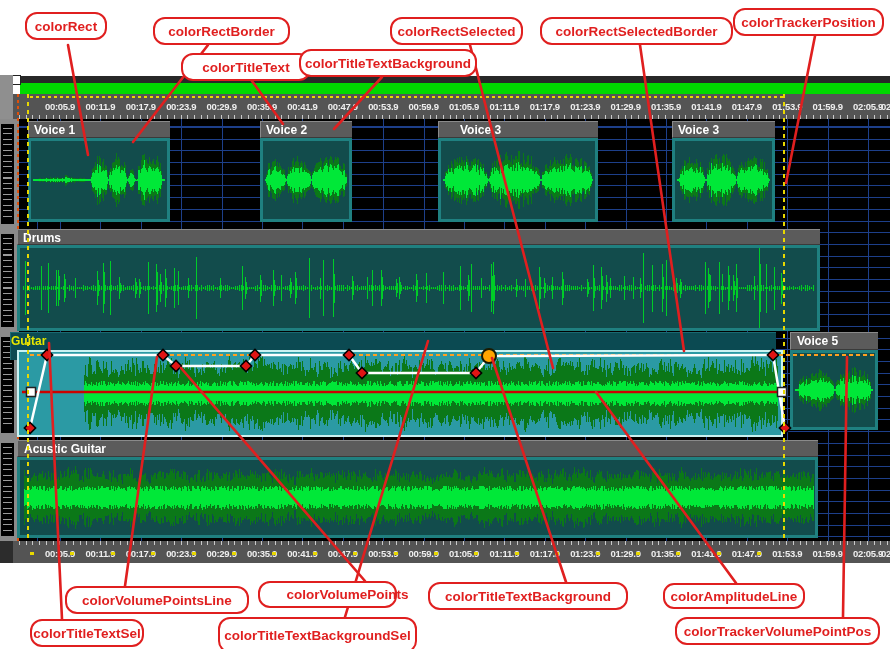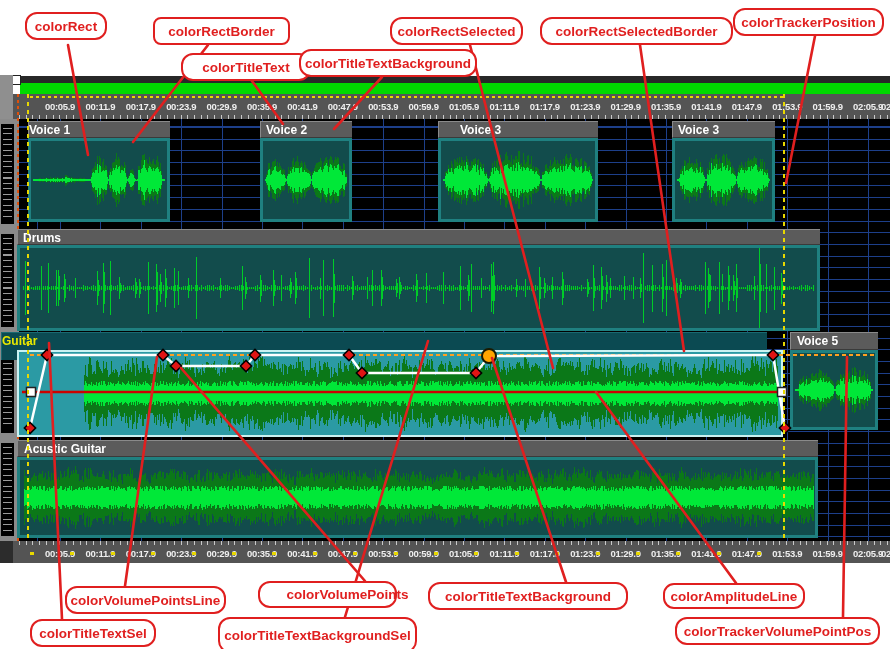--- a/index.html
+++ b/index.html
@@ -101,21 +101,21 @@
   <div class="abs grid" id="gridArea"></div>
   <div class="abs lh-gray" id="leftHeader">
       <div class="lh-ticks" style="top: 5px; height: 100px;"></div>
       <div class="lh-ticks" style="top: 115px; height: 93px;"></div>
       <div class="lh-ticks" style="top: 218px; height: 96px;"></div>
       <div class="lh-ticks" style="top: 324px; height: 93px;"></div>
     </div>
   <div class="abs orange-dotted"></div>
 
   <div id="clipLayer">
-      <div class="clip-title" style="left: 28px; top: 121px; width: 142px; height: 17px; ">Voice 1</div>
+      <div class="clip-title" style="left: 28px; top: 121px; width: 142px; height: 17px; padding-left: 5px;">Voice 1</div>
       <div class="clip-body" style="left: 28px; top: 138px; width: 142px; height: 84px;">
         <svg width="136" height="78">
           <path d="M2 39H134" stroke="#0b7818" stroke-width="1" fill="none" shape-rendering="crispEdges"></path>
           <path d="M2 37.8V40.2M3 37.8V40.2M4 37.8V40.2M5 37.8V40.2M6 37.7V40.3M7 37.7V40.3M8 37.2V40.8M9 37.3V40.7M10 37.7V40.3M11 37.5V40.5M12 37.4V40.6M13 37.6V40.4M14 37.0V41.0M15 36.6V41.4M16 36.7V41.3M17 36.8V41.2M18 37.6V40.4M19 36.2V41.8M20 37.4V40.6M21 37.1V40.9M22 36.7V41.3M23 37.3V40.7M24 36.3V41.7M25 37.5V40.5M26 36.3V41.7M27 36.7V41.3M28 36.8V41.2M29 37.4V40.6M30 37.4V40.6M31 36.5V41.5M32 36.9V41.1M33 36.9V41.1M34 33.5V44.5M35 34.3V43.7M36 35.2V42.8M37 35.7V42.3M38 36.7V41.3M39 36.7V41.3M40 36.3V41.7M41 37.0V41.0M42 36.9V41.1M43 36.5V41.5M44 37.1V40.9M45 37.6V40.4M46 37.1V40.9M47 37.7V40.3M48 37.1V40.9M49 36.8V41.2M50 37.3V40.7M51 37.5V40.5M52 37.4V40.6M53 37.2V40.8M54 37.8V40.2M55 37.8V40.2M56 37.8V40.2M57 37.8V40.2M58 37.8V40.2M59 37.8V40.2M60 34.1V43.9M61 27.6V50.4M62 27.4V50.6M63 24.9V53.1M64 21.0V57.0M65 24.6V53.4M66 14.5V63.5M67 26.0V52.0M68 14.9V63.1M69 17.0V61.0M70 26.3V51.7M71 20.8V57.2M72 18.1V59.9M73 27.4V50.6M74 23.7V54.3M75 24.9V53.1M76 31.4V46.6M77 37.8V40.2M78 29.6V48.4M79 26.6V51.4M80 28.1V49.9M81 22.1V55.9M82 21.4V56.6M83 20.5V57.5M84 17.5V60.5M85 11.6V66.4M86 18.8V59.2M87 15.5V62.5M88 17.5V60.5M89 25.5V52.5M90 23.9V54.1M91 25.1V52.9M92 25.5V52.5M93 20.8V57.2M94 24.3V53.7M95 34.3V43.7M96 37.8V40.2M97 34.9V43.1M98 33.0V45.0M99 28.7V49.3M100 28.7V49.3M101 28.4V49.6M102 29.5V48.5M103 34.8V43.2M104 37.8V40.2M105 37.8V40.2M106 37.8V40.2M107 25.1V52.9M108 25.1V52.9M109 27.9V50.1M110 18.5V59.5M111 14.3V63.7M112 14.3V63.7M113 12.6V65.4M114 19.3V58.7M115 18.2V59.8M116 21.5V56.5M117 22.8V55.2M118 15.8V62.2M119 20.6V57.4M120 23.0V55.0M121 20.3V57.7M122 18.2V59.8M123 23.0V55.0M124 23.7V54.3M125 18.6V59.4M126 14.7V63.3M127 21.3V56.7M128 26.3V51.7M129 22.4V55.6M130 30.2V47.8M131 37.8V40.2M132 37.8V40.2M133 37.8V40.2" stroke="#0b7818" stroke-width="1" fill="none" shape-rendering="crispEdges"></path>
           <path d="M2 38.3V39.7M3 38.2V39.8M4 38.2V39.8M5 38.4V39.6M6 38.2V39.8M7 38.2V39.8M8 38.0V40.0M9 37.9V40.1M10 38.4V39.6M11 38.2V39.8M12 38.0V40.0M13 38.1V39.9M14 37.9V40.1M15 37.4V40.6M16 37.7V40.3M17 37.9V40.1M18 38.0V40.0M19 37.5V40.5M20 37.9V40.1M21 37.8V40.2M22 37.4V40.6M23 37.8V40.2M24 37.5V40.5M25 38.3V39.7M26 37.4V40.6M27 37.8V40.2M28 37.5V40.5M29 37.9V40.1M30 38.1V39.9M31 37.2V40.8M32 37.7V40.3M33 37.6V40.4M34 36.1V41.9M35 35.7V42.3M36 36.6V41.4M37 37.2V40.8M38 37.4V40.6M39 37.7V40.3M40 37.3V40.7M41 37.9V40.1M42 38.1V39.9M43 37.6V40.4M44 38.1V39.9M45 38.1V39.9M46 37.8V40.2M47 38.2V39.8M48 37.6V40.4M49 37.6V40.4M50 37.9V40.1M51 38.3V39.7M52 38.0V40.0M53 37.8V40.2M54 38.4V39.6M55 38.1V39.9M56 38.1V39.9M57 38.2V39.8M58 38.2V39.8M59 38.4V39.6M60 35.8V42.2M61 31.7V46.3M62 31.3V46.7M63 32.3V45.7M64 28.8V49.2M65 29.0V49.0M66 22.5V55.5M67 31.5V46.5M68 24.1V53.9M69 25.0V53.0M70 31.4V46.6M71 29.9V48.1M72 29.2V48.8M73 30.3V47.7M74 28.9V49.1M75 28.8V49.2M76 35.5V42.5M77 38.4V39.6M78 33.6V44.4M79 31.4V46.6M80 33.9V44.1M81 30.0V48.0M82 27.2V50.8M83 28.8V49.2M84 26.9V51.1M85 24.2V53.8M86 28.4V49.6M87 26.2V51.8M88 25.1V52.9M89 32.4V45.6M90 28.5V49.5M91 29.3V48.7M92 30.4V47.6M93 26.8V51.2M94 31.9V46.1M95 35.8V42.2M96 38.4V39.6M97 36.7V41.3M98 34.7V43.3M99 32.2V45.8M100 32.1V45.9M101 33.0V45.0M102 34.1V43.9M103 36.9V41.1M104 38.2V39.8M105 38.5V39.5M106 38.3V39.7M107 29.1V48.9M108 29.1V48.9M109 32.2V45.8M110 28.2V49.8M111 26.8V51.2M112 24.4V53.6M113 19.2V58.8M114 27.4V50.6M115 29.0V49.0M116 30.6V47.4M117 27.1V50.9M118 24.6V53.4M119 25.5V52.5M120 27.8V50.2M121 30.2V47.8M122 27.3V50.7M123 30.0V48.0M124 28.0V50.0M125 27.0V51.0M126 25.5V52.5M127 28.2V49.8M128 31.4V46.6M129 30.0V48.0M130 34.0V44.0M131 38.4V39.6M132 38.4V39.6M133 38.2V39.8" stroke="#00e838" stroke-width="1" fill="none" shape-rendering="crispEdges"></path>
         </svg>
       </div>
       <div class="clip-title" style="left: 260px; top: 121px; width: 92px; height: 17px; padding-left: 5px;">Voice 2</div>
       <div class="clip-body" style="left: 260px; top: 138px; width: 92px; height: 84px;">
         <svg width="86" height="78">
@@ -141,21 +141,21 @@
         </svg>
       </div>
       <div class="clip-title" style="left: 17px; top: 229px; width: 803px; height: 16px; padding-left: 5px;">Drums</div>
       <div class="clip-body" style="left: 17px; top: 245px; width: 803px; height: 86px;">
         <svg width="797" height="80">
           <path d="M3 40H794" stroke="#0b7818" stroke-width="1" fill="none" shape-rendering="crispEdges"></path>
           <path d="M3 38.0V42.0M5 37.1V42.9M7 37.4V42.6M9 37.4V42.6M11 38.9V41.1M13 38.5V41.5M15 37.9V42.1M17 38.3V41.7M19 37.9V42.1M21 38.8V41.2M23 37.7V42.3M25 38.2V41.8M27 38.2V41.8M29 38.9V41.1M31 37.6V42.4M33 38.0V42.0M35 38.3V41.7M37 38.8V41.2M39 38.6V41.4M41 38.7V41.3M43 38.3V41.7M45 37.1V42.9M47 38.8V41.2M49 37.2V42.8M51 38.1V41.9M53 37.5V42.5M55 38.5V41.5M57 38.8V41.2M59 38.6V41.4M61 38.9V41.1M63 37.4V42.6M65 37.6V42.4M67 38.1V41.9M69 38.9V41.1M71 38.3V41.7M73 36.9V43.1M75 37.5V42.5M77 38.6V41.4M79 37.4V42.6M81 37.7V42.3M83 38.2V41.8M85 36.8V43.2M87 38.0V42.0M89 37.6V42.4M91 37.0V43.0M93 37.9V42.1M95 38.4V41.6M97 37.3V42.7M99 38.6V41.4M101 36.9V43.1M103 37.4V42.6M105 38.5V41.5M107 38.3V41.7M109 38.1V41.9M111 38.1V41.9M113 36.8V43.2M115 38.0V42.0M117 38.2V41.8M119 38.8V41.2M121 38.9V41.1M123 37.6V42.4M125 37.5V42.5M127 38.0V42.0M129 38.2V41.8M131 38.7V41.3M133 38.2V41.8M135 38.9V41.1M137 37.9V42.1M139 37.2V42.8M141 38.6V41.4M143 37.2V42.8M145 37.5V42.5M147 37.7V42.3M149 38.9V41.1M151 38.1V41.9M153 37.5V42.5M155 37.3V42.7M157 37.2V42.8M159 38.6V41.4M161 38.5V41.5M163 38.4V41.6M165 38.0V42.0M167 38.2V41.8M169 37.2V42.8M171 37.0V43.0M173 38.6V41.4M175 37.0V43.0M177 37.0V43.0M179 38.5V41.5M181 37.4V42.6M183 38.9V41.1M185 38.3V41.7M187 37.4V42.6M189 37.4V42.6M191 37.6V42.4M193 37.1V42.9M195 38.8V41.2M197 38.5V41.5M199 37.8V42.2M201 37.4V42.6M203 37.7V42.3M205 37.4V42.6M207 37.3V42.7M209 37.6V42.4M211 38.9V41.1M213 38.9V41.1M215 37.7V42.3M217 38.2V41.8M219 37.2V42.8M221 37.1V42.9M223 37.8V42.2M225 38.8V41.2M227 38.5V41.5M229 38.9V41.1M231 38.8V41.2M233 38.9V41.1M235 37.5V42.5M237 37.1V42.9M239 39.0V41.0M241 38.7V41.3M243 36.8V43.2M245 37.3V42.7M247 38.1V41.9M249 38.6V41.4M251 37.1V42.9M253 37.3V42.7M255 36.9V43.1M257 38.1V41.9M259 38.4V41.6M261 37.6V42.4M263 38.7V41.3M265 37.7V42.3M267 37.8V42.2M269 36.8V43.2M271 36.9V43.1M273 37.6V42.4M275 37.4V42.6M277 38.3V41.7M279 38.2V41.8M281 38.4V41.6M283 36.9V43.1M285 38.0V42.0M287 38.6V41.4M289 37.0V43.0M291 37.3V42.7M293 38.7V41.3M295 38.5V41.5M297 38.2V41.8M299 38.9V41.1M301 38.0V42.0M303 38.3V41.7M305 38.1V41.9M307 37.0V43.0M309 38.3V41.7M311 38.5V41.5M313 37.4V42.6M315 38.2V41.8M317 37.0V43.0M319 37.1V42.9M321 37.1V42.9M323 36.9V43.1M325 38.8V41.2M327 37.2V42.8M329 37.7V42.3M331 38.9V41.1M333 38.1V41.9M335 38.1V41.9M337 37.4V42.6M339 38.5V41.5M341 37.8V42.2M343 38.2V41.8M345 38.2V41.8M347 38.1V41.9M349 36.9V43.1M351 37.0V43.0M353 38.1V41.9M355 36.9V43.1M357 37.8V42.2M359 37.1V42.9M361 37.5V42.5M363 36.9V43.1M365 38.1V41.9M367 38.8V41.2M369 37.9V42.1M371 37.9V42.1M373 38.1V41.9M375 37.9V42.1M377 38.2V41.8M379 38.8V41.2M381 37.2V42.8M383 38.9V41.1M385 38.2V41.8M387 37.7V42.3M389 38.7V41.3M391 38.8V41.2M393 37.1V42.9M395 38.2V41.8M397 37.8V42.2M399 38.8V41.2M401 38.8V41.2M403 38.4V41.6M405 38.7V41.3M407 38.3V41.7M409 37.3V42.7M411 39.0V41.0M413 38.7V41.3M415 38.6V41.4M417 38.2V41.8M419 37.4V42.6M421 37.4V42.6M423 38.1V41.9M425 36.8V43.2M427 38.8V41.2M429 37.2V42.8M431 37.5V42.5M433 36.9V43.1M435 38.5V41.5M437 38.5V41.5M439 37.0V43.0M441 37.8V42.2M443 37.7V42.3M445 38.7V41.3M447 37.4V42.6M449 36.9V43.1M451 38.5V41.5M453 37.8V42.2M455 38.0V42.0M457 37.7V42.3M459 38.2V41.8M461 38.9V41.1M463 37.7V42.3M465 37.9V42.1M467 38.9V41.1M469 37.0V43.0M471 38.0V42.0M473 38.5V41.5M475 37.6V42.4M477 37.2V42.8M479 37.7V42.3M481 37.1V42.9M483 38.7V41.3M485 37.0V43.0M487 38.5V41.5M489 38.2V41.8M491 37.0V43.0M493 38.7V41.3M495 38.5V41.5M497 37.4V42.6M499 37.6V42.4M501 37.8V42.2M503 37.5V42.5M505 37.2V42.8M507 37.8V42.2M509 38.0V42.0M511 36.9V43.1M513 37.5V42.5M515 37.2V42.8M517 38.4V41.6M519 38.1V41.9M521 38.6V41.4M523 38.9V41.1M525 38.8V41.2M527 37.0V43.0M529 38.3V41.7M531 36.8V43.2M533 38.1V41.9M535 37.8V42.2M537 38.0V42.0M539 38.5V41.5M541 37.9V42.1M543 38.4V41.6M545 37.2V42.8M547 37.1V42.9M549 36.8V43.2M551 38.2V41.8M553 38.0V42.0M555 38.0V42.0M557 38.4V41.6M559 38.6V41.4M561 37.1V42.9M563 38.8V41.2M565 38.8V41.2M567 37.4V42.6M569 38.5V41.5M571 38.7V41.3M573 37.6V42.4M575 37.5V42.5M577 38.0V42.0M579 36.9V43.1M581 37.2V42.8M583 37.9V42.1M585 38.5V41.5M587 38.4V41.6M589 37.8V42.2M591 38.2V41.8M593 38.2V41.8M595 38.4V41.6M597 38.5V41.5M599 37.0V43.0M601 37.2V42.8M603 38.9V41.1M605 37.9V42.1M607 37.9V42.1M609 37.3V42.7M611 36.9V43.1M613 39.0V41.0M615 37.8V42.2M617 39.0V41.0M619 38.6V41.4M621 37.6V42.4M623 39.0V41.0M625 38.3V41.7M627 37.0V43.0M629 36.9V43.1M631 37.6V42.4M633 37.0V43.0M635 37.0V43.0M637 38.9V41.1M639 37.2V42.8M641 38.8V41.2M643 38.9V41.1M645 37.9V42.1M647 37.9V42.1M649 37.7V42.3M651 38.5V41.5M653 37.1V42.9M655 37.7V42.3M657 37.5V42.5M659 37.3V42.7M661 38.3V41.7M663 37.7V42.3M665 37.2V42.8M667 38.2V41.8M669 38.2V41.8M671 38.2V41.8M673 38.0V42.0M675 37.2V42.8M677 38.9V41.1M679 37.4V42.6M681 36.9V43.1M683 38.3V41.7M685 39.0V41.0M687 38.1V41.9M689 37.3V42.7M691 38.1V41.9M693 37.6V42.4M695 37.5V42.5M697 38.6V41.4M699 37.0V43.0M701 38.4V41.6M703 38.3V41.7M705 38.5V41.5M707 38.8V41.2M709 37.4V42.6M711 38.4V41.6M713 37.4V42.6M715 38.0V42.0M717 38.8V41.2M719 39.0V41.0M721 38.7V41.3M723 38.9V41.1M725 38.8V41.2M727 37.0V43.0M729 37.0V43.0M731 36.8V43.2M733 38.8V41.2M735 38.2V41.8M737 36.8V43.2M739 38.0V42.0M741 37.2V42.8M743 37.4V42.6M745 38.8V41.2M747 38.8V41.2M749 37.5V42.5M751 36.8V43.2M753 38.7V41.3M755 38.4V41.6M757 37.9V42.1M759 37.8V42.2M761 37.8V42.2M763 37.2V42.8M765 38.2V41.8M767 38.5V41.5M769 37.8V42.2M771 38.6V41.4M773 38.1V41.9M775 38.8V41.2M777 38.6V41.4M779 37.9V42.1M781 37.2V42.8M783 38.6V41.4M785 37.1V42.9M787 36.8V43.2M789 37.8V42.2M791 38.7V41.3M793 37.3V42.7" stroke="#00cc28" stroke-width="1" fill="none" shape-rendering="crispEdges"></path>
           <path d="M5 12.9V67.1M21 18.4V61.6M28 15.4V64.6M36 21.8V58.2M38 22.1V57.9M39 27.9V52.1M44 26.3V53.7M45 30.5V49.5M55 29.9V50.1M77 23.3V56.7M78 32.4V47.6M83 15.3V64.7M84 23.8V56.2M90 12.8V67.2M99 29.3V50.7M100 34.9V45.1M115 29.8V50.2M116 34.0V46.0M119 30.5V49.5M120 34.4V45.6M128 14.0V66.0M136 16.1V63.9M137 23.5V56.5M140 26.0V54.0M141 33.6V46.4M145 21.0V59.0M146 30.3V49.7M154 20.1V59.9M158 22.7V57.3M168 29.9V50.1M176 9.4V70.6M200 30.4V49.6M222 17.8V62.2M225 28.8V51.2M226 33.7V46.3M240 26.5V53.5M241 31.6V48.4M253 21.6V58.4M254 32.3V47.7M261 26.7V53.3M270 30.0V50.0M271 33.9V46.1M275 23.9V56.1M276 30.0V50.0M289 9.6V70.4M300 29.5V50.5M303 12.3V67.7M313 10.6V69.4M314 25.5V54.5M332 28.1V51.9M333 33.3V46.7M347 28.9V51.1M352 21.9V58.1M361 21.7V58.3M362 29.0V51.0M376 30.9V49.1M377 35.4V44.6M379 28.8V51.2M380 34.0V46.0M396 25.8V54.2M397 32.2V47.8M406 25.1V54.9M423 24.3V55.7M440 18.4V61.6M448 26.9V53.1M449 31.9V48.1M451 15.9V64.1M461 29.9V50.1M471 15.8V64.2M472 27.5V52.5M473 14.2V65.8M474 27.2V52.8M496 31.0V49.0M505 30.6V49.4M519 18.8V61.2M520 29.0V51.0M524 29.7V50.3M525 35.4V44.6M532 28.6V51.4M542 23.5V56.5M543 30.5V49.5M567 30.8V49.2M568 34.2V45.8M573 17.3V62.7M574 30.3V49.7M581 19.3V60.7M582 28.4V51.6M586 26.5V53.5M587 34.3V45.7M590 30.0V50.0M604 27.8V52.2M613 29.0V51.0M620 29.7V50.3M621 35.6V44.4M623 4.7V75.3M632 16.5V63.5M642 16.0V64.0M643 29.0V51.0M646 12.4V67.6M656 29.5V50.5M657 35.4V44.6M660 30.5V49.5M661 34.2V45.8M685 14.2V65.8M688 19.7V60.3M689 26.3V53.7M690 27.3V52.7M699 14.3V65.7M702 25.6V54.4M708 18.3V61.7M709 26.6V53.4M713 26.9V53.1M714 32.6V47.4M716 16.4V63.6M717 30.0V50.0M734 27.6V52.4M739 -1.7V81.7M740 15.7V64.3M746 15.5V64.5M754 18.5V61.5M761 24.5V55.5M762 32.9V47.1" stroke="#00cc28" stroke-width="1" fill="none" shape-rendering="crispEdges"></path>
         </svg>
       </div>
-      <div class="clip-title sel" style="left: 1px; top: 332px; width: 766px; height: 28px; padding-left: 0;">Guitar</div>
+      <div class="clip-title sel" style="left: 10px; top: 332px; width: 766px; height: 28px; padding-left: 0;">Guitar</div>
       <div class="clip-body sel" style="left: 17px; top: 350px; width: 766px; height: 87px;">
         <svg width="762" height="83">
           <path d="M65 23.4V59.6M66 12.9V70.1M67 24.4V58.6M68 24.7V58.3M69 11.5V71.5M70 4.7V78.3M71 6.2V76.8M72 13.3V69.7M73 22.0V61.0M74 19.5V63.5M75 18.9V64.1M76 22.1V60.9M77 9.0V74.0M78 7.7V75.3M79 9.5V73.5M80 14.8V68.2M81 16.6V66.4M82 18.5V64.5M83 20.9V62.1M84 8.9V74.1M85 16.7V66.3M86 15.9V67.1M87 9.5V73.5M88 18.0V65.0M89 24.6V58.4M90 23.3V59.7M91 21.6V61.4M92 9.4V73.6M93 19.6V63.4M94 17.5V65.5M95 21.3V61.7M96 17.2V65.8M97 17.6V65.4M98 19.9V63.1M99 25.0V58.0M100 22.9V60.1M101 19.4V63.6M102 14.1V68.9M103 18.0V65.0M104 18.0V65.0M105 21.7V61.3M106 12.4V70.6M107 19.4V63.6M108 11.7V71.3M109 7.5V75.5M110 18.4V64.6M111 14.6V68.4M112 19.8V63.2M113 6.0V77.0M114 11.4V71.6M115 12.8V70.2M116 24.1V58.9M117 6.4V76.6M118 11.7V71.3M119 17.8V65.2M120 20.9V62.1M121 15.6V67.4M122 20.4V62.6M123 9.1V73.9M124 8.9V74.1M125 15.7V67.3M126 16.0V67.0M127 20.9V62.1M128 12.6V70.4M129 15.9V67.1M130 18.2V64.8M131 21.7V61.3M132 22.0V61.0M133 21.6V61.4M134 20.0V63.0M135 12.0V71.0M136 18.5V64.5M137 9.7V73.3M138 20.0V63.0M139 14.7V68.3M140 21.1V61.9M141 8.8V74.2M142 13.4V69.6M143 21.1V61.9M144 11.2V71.8M145 18.1V64.9M146 16.3V66.7M147 13.2V69.8M148 9.2V73.8M149 7.1V75.9M150 11.7V71.3M151 14.7V68.3M152 5.9V77.1M153 12.4V70.6M154 21.8V61.2M155 17.6V65.4M156 21.8V61.2M157 13.6V69.4M158 18.6V64.4M159 26.1V56.9M160 21.6V61.4M161 17.2V65.8M162 12.4V70.6M163 11.0V72.0M164 13.3V69.7M165 16.5V66.5M166 4.5V78.5M167 10.7V72.3M168 9.0V74.0M169 17.1V65.9M170 8.4V74.6M171 18.4V64.6M172 15.3V67.7M173 14.0V69.0M174 14.1V68.9M175 21.2V61.8M176 25.0V58.0M177 14.9V68.1M178 17.4V65.6M179 21.1V61.9M180 19.5V63.5M181 16.6V66.4M182 22.8V60.2M183 11.9V71.1M184 19.4V63.6M185 20.9V62.1M186 15.5V67.5M187 9.8V73.2M188 10.2V72.8M189 10.7V72.3M190 14.3V68.7M191 16.2V66.8M192 12.0V71.0M193 15.9V67.1M194 10.8V72.2M195 8.6V74.4M196 17.9V65.1M197 16.3V66.7M198 21.5V61.5M199 21.3V61.7M200 23.5V59.5M201 17.4V65.6M202 11.7V71.3M203 19.8V63.2M204 15.7V67.3M205 15.4V67.6M206 21.4V61.6M207 15.5V67.5M208 14.8V68.2M209 7.6V75.4M210 3.7V79.3M211 8.6V74.4M212 16.3V66.7M213 17.5V65.5M214 12.0V71.0M215 10.9V72.1M216 10.0V73.0M217 16.1V66.9M218 11.9V71.1M219 10.9V72.1M220 9.8V73.2M221 13.4V69.6M222 15.6V67.4M223 12.1V70.9M224 7.0V76.0M225 17.8V65.2M226 19.5V63.5M227 13.7V69.3M228 21.3V61.7M229 10.8V72.2M230 5.4V77.6M231 16.2V66.8M232 13.9V69.1M233 19.0V64.0M234 15.0V68.0M235 5.6V77.4M236 11.3V71.7M237 11.9V71.1M238 16.1V66.9M239 6.5V76.5M240 8.8V74.2M241 4.7V78.3M242 6.1V76.9M243 3.7V79.3M244 13.5V69.5M245 6.7V76.3M246 13.4V69.6M247 13.6V69.4M248 11.6V71.4M249 13.2V69.8M250 12.0V71.0M251 16.1V66.9M252 11.3V71.7M253 16.5V66.5M254 10.2V72.8M255 12.4V70.6M256 12.7V70.3M257 16.9V66.1M258 17.8V65.2M259 10.2V72.8M260 16.8V66.2M261 15.8V67.2M262 20.1V62.9M263 12.4V70.6M264 23.1V59.9M265 12.0V71.0M266 12.8V70.2M267 13.8V69.2M268 22.3V60.7M269 14.6V68.4M270 14.2V68.8M271 11.6V71.4M272 12.9V70.1M273 16.7V66.3M274 13.0V70.0M275 17.2V65.8M276 16.0V67.0M277 10.2V72.8M278 15.9V67.1M279 5.3V77.7M280 10.0V73.0M281 9.8V73.2M282 18.9V64.1M283 8.8V74.2M284 15.2V67.8M285 17.9V65.1M286 23.9V59.1M287 18.0V65.0M288 18.4V64.6M289 20.1V62.9M290 17.9V65.1M291 5.6V77.4M292 15.7V67.3M293 16.2V66.8M294 17.5V65.5M295 14.6V68.4M296 10.8V72.2M297 20.4V62.6M298 25.0V58.0M299 22.3V60.7M300 9.2V73.8M301 14.4V68.6M302 17.5V65.5M303 17.8V65.2M304 11.7V71.3M305 9.9V73.1M306 10.8V72.2M307 15.0V68.0M308 9.5V73.5M309 15.3V67.7M310 17.3V65.7M311 25.5V57.5M312 14.8V68.2M313 24.8V58.2M314 21.7V61.3M315 16.2V66.8M316 19.5V63.5M317 21.1V61.9M318 24.0V59.0M319 10.8V72.2M320 16.2V66.8M321 8.9V74.1M322 17.2V65.8M323 19.5V63.5M324 19.6V63.4M325 10.8V72.2M326 14.3V68.7M327 12.7V70.3M328 17.3V65.7M329 18.8V64.2M330 12.9V70.1M331 10.6V72.4M332 8.8V74.2M333 11.6V71.4M334 14.0V69.0M335 16.6V66.4M336 12.5V70.5M337 13.4V69.6M338 15.3V67.7M339 12.3V70.7M340 10.4V72.6M341 20.4V62.6M342 8.1V74.9M343 19.6V63.4M344 15.7V67.3M345 15.2V67.8M346 3.5V79.5M347 11.0V72.0M348 8.1V74.9M349 10.5V72.5M350 13.1V69.9M351 14.1V68.9M352 10.2V72.8M353 13.7V69.3M354 10.7V72.3M355 13.4V69.6M356 6.6V76.4M357 7.4V75.6M358 11.9V71.1M359 10.7V72.3M360 9.2V73.8M361 10.0V73.0M362 17.7V65.3M363 21.7V61.3M364 16.5V66.5M365 15.1V67.9M366 13.8V69.2M367 15.0V68.0M368 12.3V70.7M369 9.2V73.8M370 18.0V65.0M371 23.9V59.1M372 16.4V66.6M373 13.5V69.5M374 20.6V62.4M375 21.0V62.0M376 11.0V72.0M377 10.8V72.2M378 23.0V60.0M379 12.9V70.1M380 7.9V75.1M381 19.6V63.4M382 18.5V64.5M383 11.0V72.0M384 6.9V76.1M385 3.8V79.2M386 11.7V71.3M387 7.6V75.4M388 13.6V69.4M389 17.1V65.9M390 12.9V70.1M391 14.8V68.2M392 14.6V68.4M393 25.6V57.4M394 16.2V66.8M395 14.9V68.1M396 13.1V69.9M397 15.3V67.7M398 16.8V66.2M399 16.5V66.5M400 8.3V74.7M401 17.1V65.9M402 22.1V60.9M403 12.9V70.1M404 10.9V72.1M405 16.4V66.6M406 13.5V69.5M407 11.9V71.1M408 6.9V76.1M409 13.3V69.7M410 8.3V74.7M411 16.7V66.3M412 6.9V76.1M413 9.4V73.6M414 16.9V66.1M415 18.1V64.9M416 22.5V60.5M417 20.2V62.8M418 19.9V63.1M419 15.3V67.7M420 13.0V70.0M421 11.7V71.3M422 9.3V73.7M423 12.0V71.0M424 13.2V69.8M425 17.3V65.7M426 11.3V71.7M427 19.3V63.7M428 20.2V62.8M429 12.9V70.1M430 9.0V74.0M431 9.7V73.3M432 13.0V70.0M433 15.8V67.2M434 19.3V63.7M435 16.3V66.7M436 15.5V67.5M437 14.0V69.0M438 14.4V68.6M439 14.7V68.3M440 19.3V63.7M441 8.5V74.5M442 11.5V71.5M443 20.7V62.3M444 17.7V65.3M445 14.7V68.3M446 20.4V62.6M447 11.5V71.5M448 19.3V63.7M449 13.6V69.4M450 6.1V76.9M451 10.7V72.3M452 17.7V65.3M453 17.1V65.9M454 18.0V65.0M455 14.1V68.9M456 12.9V70.1M457 12.1V70.9M458 11.1V71.9M459 16.7V66.3M460 10.3V72.7M461 11.6V71.4M462 10.8V72.2M463 15.6V67.4M464 6.5V76.5M465 13.3V69.7M466 18.2V64.8M467 16.0V67.0M468 18.3V64.7M469 14.4V68.6M470 16.3V66.7M471 8.4V74.6M472 18.2V64.8M473 14.6V68.4M474 8.2V74.8M475 15.6V67.4M476 12.0V71.0M477 9.0V74.0M478 7.1V75.9M479 8.9V74.1M480 14.7V68.3M481 19.9V63.1M482 16.8V66.2M483 18.3V64.7M484 8.8V74.2M485 14.9V68.1M486 18.3V64.7M487 22.5V60.5M488 16.0V67.0M489 19.5V63.5M490 10.5V72.5M491 15.2V67.8M492 18.2V64.8M493 14.2V68.8M494 16.9V66.1M495 15.5V67.5M496 17.1V65.9M497 12.4V70.6M498 9.9V73.1M499 10.8V72.2M500 9.9V73.1M501 14.2V68.8M502 15.8V67.2M503 14.1V68.9M504 16.5V66.5M505 5.0V78.0M506 2.7V80.3M507 7.4V75.6M508 12.4V70.6M509 10.0V73.0M510 16.3V66.7M511 18.6V64.4M512 14.9V68.1M513 12.6V70.4M514 14.8V68.2M515 13.9V69.1M516 10.9V72.1M517 11.6V71.4M518 12.6V70.4M519 16.2V66.8M520 13.7V69.3M521 16.8V66.2M522 21.1V61.9M523 23.3V59.7M524 24.7V58.3M525 17.2V65.8M526 18.4V64.6M527 13.1V69.9M528 18.5V64.5M529 7.3V75.7M530 21.9V61.1M531 24.0V59.0M532 23.0V60.0M533 16.6V66.4M534 21.2V61.8M535 20.6V62.4M536 18.5V64.5M537 13.1V69.9M538 9.8V73.2M539 7.4V75.6M540 5.6V77.4M541 6.2V76.8M542 14.0V69.0M543 13.0V70.0M544 9.9V73.1M545 14.4V68.6M546 11.0V72.0M547 9.5V73.5M548 12.5V70.5M549 11.0V72.0M550 12.8V70.2M551 8.6V74.4M552 14.4V68.6M553 10.3V72.7M554 14.1V68.9M555 17.5V65.5M556 16.0V67.0M557 14.7V68.3M558 9.9V73.1M559 14.8V68.2M560 6.3V76.7M561 10.0V73.0M562 20.4V62.6M563 18.5V64.5M564 19.1V63.9M565 23.2V59.8M566 18.8V64.2M567 13.2V69.8M568 23.0V60.0M569 13.2V69.8M570 18.4V64.6M571 13.2V69.8M572 9.0V74.0M573 6.5V76.5M574 15.0V68.0M575 7.7V75.3M576 16.0V67.0M577 16.1V66.9M578 16.5V66.5M579 16.8V66.2M580 13.5V69.5M581 6.4V76.6M582 14.7V68.3M583 19.7V63.3M584 15.9V67.1M585 7.8V75.2M586 18.0V65.0M587 24.8V58.2M588 13.3V69.7M589 17.1V65.9M590 16.1V66.9M591 11.1V71.9M592 21.1V61.9M593 22.5V60.5M594 18.8V64.2M595 15.2V67.8M596 9.9V73.1M597 10.5V72.5M598 10.5V72.5M599 16.3V66.7M600 18.0V65.0M601 6.7V76.3M602 9.2V73.8M603 16.4V66.6M604 13.1V69.9M605 23.0V60.0M606 15.5V67.5M607 14.2V68.8M608 23.5V59.5M609 15.7V67.3M610 19.4V63.6M611 24.0V59.0M612 16.0V67.0M613 14.6V68.4M614 14.3V68.7M615 12.9V70.1M616 21.1V61.9M617 14.4V68.6M618 12.3V70.7M619 11.2V71.8M620 18.2V64.8M621 16.1V66.9M622 11.0V72.0M623 19.9V63.1M624 11.9V71.1M625 18.5V64.5M626 17.3V65.7M627 10.6V72.4M628 14.7V68.3M629 16.4V66.6M630 24.9V58.1M631 22.1V60.9M632 23.3V59.7M633 15.5V67.5M634 18.1V64.9M635 17.3V65.7M636 19.6V63.4M637 19.6V63.4M638 22.0V61.0M639 17.7V65.3M640 10.8V72.2M641 9.4V73.6M642 7.4V75.6M643 13.2V69.8M644 17.5V65.5M645 10.1V72.9M646 20.4V62.6M647 13.6V69.4M648 19.1V63.9M649 11.0V72.0M650 20.1V62.9M651 6.5V76.5M652 14.4V68.6M653 20.5V62.5M654 24.3V58.7M655 11.9V71.1M656 9.5V73.5M657 10.4V72.6M658 14.5V68.5M659 12.3V70.7M660 17.9V65.1M661 16.4V66.6M662 13.5V69.5M663 11.6V71.4M664 16.8V66.2M665 16.0V67.0M666 14.5V68.5M667 20.3V62.7M668 24.6V58.4M669 18.4V64.6M670 21.2V61.8M671 19.0V64.0M672 22.2V60.8M673 19.5V63.5M674 16.1V66.9M675 12.1V70.9M676 16.3V66.7M677 22.0V61.0M678 22.2V60.8M679 18.6V64.4M680 18.4V64.6M681 23.3V59.7M682 25.9V57.1M683 15.7V67.3M684 12.1V70.9M685 7.3V75.7M686 18.6V64.4M687 16.7V66.3M688 15.9V67.1M689 5.2V77.8M690 18.9V64.1M691 15.0V68.0M692 12.8V70.2M693 8.7V74.3M694 10.7V72.3M695 16.3V66.7M696 16.0V67.0M697 6.8V76.2M698 22.4V60.6M699 18.0V65.0M700 11.8V71.2M701 18.9V64.1M702 19.2V63.8M703 18.7V64.3M704 20.7V62.3M705 8.3V74.7M706 20.0V63.0M707 13.5V69.5M708 14.9V68.1M709 11.8V71.2M710 19.5V63.5M711 15.9V67.1M712 12.7V70.3M713 19.3V63.7M714 14.9V68.1M715 20.7V62.3M716 7.6V75.4M717 17.3V65.7M718 21.6V61.4M719 18.3V64.7M720 18.7V64.3M721 22.8V60.2M722 7.2V75.8M723 19.7V63.3M724 11.2V71.8M725 20.9V62.1M726 19.7V63.3M727 16.0V67.0M728 15.6V67.4M729 17.5V65.5M730 18.6V64.4M731 15.6V67.4M732 7.7V75.3M733 3.4V79.6M734 11.4V71.6M735 13.5V69.5M736 3.8V79.2M737 12.0V71.0M738 8.8V74.2M739 13.4V69.6M740 18.9V64.1M741 14.9V68.1M742 6.4V76.6M743 16.8V66.2M744 9.8V73.2M745 14.7V68.3M746 23.5V59.5M747 8.2V74.8M748 11.7V71.3M749 16.1V66.9M750 11.7V71.3M751 8.6V74.4M752 9.8V73.2M753 20.4V62.6M754 11.6V71.4M755 12.7V70.3M756 19.4V63.6M757 7.1V75.9M758 14.0V69.0" stroke="#0b7818" stroke-width="1" fill="none" shape-rendering="crispEdges"></path>
           <path d="M65 33.0V50.0M66 29.3V53.7M67 31.1V51.9M68 34.2V48.8M69 32.3V50.7M70 32.2V50.8M71 33.4V49.6M72 29.8V53.2M73 34.1V48.9M74 31.8V51.2M75 32.9V50.1M76 32.6V50.4M77 30.4V52.6M78 33.5V49.5M79 31.1V51.9M80 29.5V53.5M81 32.9V50.1M82 29.3V53.7M83 33.1V49.9M84 29.4V53.6M85 29.3V53.7M86 31.8V51.2M87 33.5V49.5M88 32.8V50.2M89 30.2V52.8M90 33.0V50.0M91 30.2V52.8M92 31.0V52.0M93 32.0V51.0M94 31.1V51.9M95 33.6V49.4M96 32.1V50.9M97 31.6V51.4M98 31.2V51.8M99 28.6V54.4M100 31.6V51.4M101 31.9V51.1M102 33.1V49.9M103 30.2V52.8M104 31.2V51.8M105 32.3V50.7M106 33.4V49.6M107 32.0V51.0M108 31.1V51.9M109 29.2V53.8M110 32.2V50.8M111 33.0V50.0M112 30.1V52.9M113 32.7V50.3M114 29.9V53.1M115 33.1V49.9M116 29.4V53.6M117 33.6V49.4M118 30.2V52.8M119 33.5V49.5M120 30.6V52.4M121 31.8V51.2M122 32.5V50.5M123 32.1V50.9M124 30.3V52.7M125 32.5V50.5M126 29.0V54.0M127 30.9V52.1M128 30.5V52.5M129 32.4V50.6M130 32.9V50.1M131 33.5V49.5M132 30.5V52.5M133 31.4V51.6M134 33.1V49.9M135 30.0V53.0M136 30.2V52.8M137 33.7V49.3M138 30.6V52.4M139 33.7V49.3M140 32.9V50.1M141 28.6V54.4M142 32.4V50.6M143 31.6V51.4M144 29.0V54.0M145 33.1V49.9M146 33.3V49.7M147 30.0V53.0M148 32.0V51.0M149 34.1V48.9M150 30.8V52.2M151 31.8V51.2M152 29.7V53.3M153 33.5V49.5M154 31.6V51.4M155 30.8V52.2M156 30.0V53.0M157 34.2V48.8M158 31.0V52.0M159 29.1V53.9M160 31.5V51.5M161 32.5V50.5M162 32.9V50.1M163 32.2V50.8M164 31.9V51.1M165 34.0V49.0M166 33.1V49.9M167 31.9V51.1M168 31.3V51.7M169 29.1V53.9M170 34.0V49.0M171 31.5V51.5M172 33.8V49.2M173 32.7V50.3M174 30.0V53.0M175 30.5V52.5M176 32.0V51.0M177 31.7V51.3M178 30.2V52.8M179 34.0V49.0M180 31.8V51.2M181 29.4V53.6M182 33.7V49.3M183 30.4V52.6M184 30.8V52.2M185 32.2V50.8M186 31.1V51.9M187 29.7V53.3M188 32.7V50.3M189 30.6V52.4M190 34.2V48.8M191 34.2V48.8M192 34.2V48.8M193 31.6V51.4M194 31.1V51.9M195 30.3V52.7M196 31.1V51.9M197 34.3V48.7M198 30.7V52.3M199 34.0V49.0M200 34.1V48.9M201 28.8V54.2M202 34.2V48.8M203 32.3V50.7M204 30.4V52.6M205 33.0V50.0M206 29.9V53.1M207 33.5V49.5M208 30.7V52.3M209 29.6V53.4M210 28.8V54.2M211 28.8V54.2M212 33.2V49.8M213 33.9V49.1M214 29.4V53.6M215 29.6V53.4M216 32.1V50.9M217 33.3V49.7M218 33.7V49.3M219 34.2V48.8M220 30.9V52.1M221 28.6V54.4M222 29.7V53.3M223 30.4V52.6M224 33.0V50.0M225 30.1V52.9M226 30.2V52.8M227 33.1V49.9M228 28.7V54.3M229 28.6V54.4M230 29.6V53.4M231 31.0V52.0M232 30.1V52.9M233 32.6V50.4M234 30.8V52.2M235 32.3V50.7M236 34.2V48.8M237 30.8V52.2M238 32.6V50.4M239 33.0V50.0M240 32.3V50.7M241 31.3V51.7M242 30.2V52.8M243 31.6V51.4M244 34.3V48.7M245 33.3V49.7M246 29.5V53.5M247 31.4V51.6M248 31.4V51.6M249 34.2V48.8M250 32.0V51.0M251 30.2V52.8M252 33.7V49.3M253 31.0V52.0M254 29.2V53.8M255 33.9V49.1M256 33.7V49.3M257 31.3V51.7M258 31.3V51.7M259 33.5V49.5M260 31.8V51.2M261 30.7V52.3M262 30.2V52.8M263 31.8V51.2M264 33.8V49.2M265 32.0V51.0M266 29.0V54.0M267 33.7V49.3M268 29.7V53.3M269 34.0V49.0M270 31.1V51.9M271 33.1V49.9M272 31.4V51.6M273 31.6V51.4M274 28.8V54.2M275 34.3V48.7M276 28.6V54.4M277 29.0V54.0M278 31.7V51.3M279 31.1V51.9M280 33.2V49.8M281 30.2V52.8M282 30.1V52.9M283 32.6V50.4M284 32.6V50.4M285 33.3V49.7M286 31.1V51.9M287 30.5V52.5M288 30.2V52.8M289 34.2V48.8M290 30.7V52.3M291 33.0V50.0M292 34.3V48.7M293 31.6V51.4M294 28.6V54.4M295 28.7V54.3M296 34.1V48.9M297 32.3V50.7M298 32.4V50.6M299 33.1V49.9M300 34.3V48.7M301 30.3V52.7M302 33.1V49.9M303 29.6V53.4M304 29.4V53.6M305 29.7V53.3M306 30.3V52.7M307 33.9V49.1M308 32.5V50.5M309 32.4V50.6M310 30.7V52.3M311 31.4V51.6M312 30.0V53.0M313 28.6V54.4M314 30.4V52.6M315 29.9V53.1M316 30.4V52.6M317 29.3V53.7M318 33.1V49.9M319 32.7V50.3M320 29.5V53.5M321 30.8V52.2M322 29.8V53.2M323 33.8V49.2M324 31.9V51.1M325 33.2V49.8M326 30.8V52.2M327 34.1V48.9M328 30.9V52.1M329 31.9V51.1M330 32.4V50.6M331 28.9V54.1M332 30.3V52.7M333 33.2V49.8M334 31.7V51.3M335 32.8V50.2M336 31.8V51.2M337 33.9V49.1M338 32.6V50.4M339 30.2V52.8M340 31.6V51.4M341 31.8V51.2M342 32.6V50.4M343 34.2V48.8M344 32.4V50.6M345 32.4V50.6M346 34.3V48.7M347 32.3V50.7M348 28.5V54.5M349 28.9V54.1M350 32.8V50.2M351 28.5V54.5M352 34.1V48.9M353 32.6V50.4M354 30.7V52.3M355 30.2V52.8M356 30.6V52.4M357 32.8V50.2M358 29.2V53.8M359 31.6V51.4M360 33.6V49.4M361 29.2V53.8M362 32.1V50.9M363 34.2V48.8M364 34.3V48.7M365 31.0V52.0M366 34.0V49.0M367 33.1V49.9M368 33.3V49.7M369 32.2V50.8M370 30.3V52.7M371 28.6V54.4M372 31.6V51.4M373 32.3V50.7M374 33.2V49.8M375 34.0V49.0M376 32.7V50.3M377 34.1V48.9M378 30.2V52.8M379 29.7V53.3M380 29.3V53.7M381 28.8V54.2M382 32.0V51.0M383 34.2V48.8M384 34.2V48.8M385 31.5V51.5M386 32.1V50.9M387 28.7V54.3M388 29.3V53.7M389 32.9V50.1M390 32.3V50.7M391 32.0V51.0M392 29.4V53.6M393 32.9V50.1M394 28.6V54.4M395 33.5V49.5M396 33.1V49.9M397 31.8V51.2M398 33.0V50.0M399 31.1V51.9M400 32.1V50.9M401 32.3V50.7M402 28.8V54.2M403 30.0V53.0M404 29.5V53.5M405 34.1V48.9M406 34.3V48.7M407 31.3V51.7M408 32.8V50.2M409 34.2V48.8M410 31.2V51.8M411 28.7V54.3M412 33.3V49.7M413 29.2V53.8M414 29.1V53.9M415 30.6V52.4M416 30.2V52.8M417 29.6V53.4M418 29.6V53.4M419 28.8V54.2M420 32.7V50.3M421 29.4V53.6M422 32.5V50.5M423 33.8V49.2M424 29.8V53.2M425 32.3V50.7M426 30.0V53.0M427 33.2V49.8M428 28.9V54.1M429 34.2V48.8M430 31.5V51.5M431 29.2V53.8M432 31.9V51.1M433 33.7V49.3M434 33.9V49.1M435 33.4V49.6M436 32.4V50.6M437 29.8V53.2M438 32.4V50.6M439 31.8V51.2M440 28.7V54.3M441 34.1V48.9M442 33.1V49.9M443 33.8V49.2M444 29.7V53.3M445 32.4V50.6M446 31.5V51.5M447 30.4V52.6M448 29.4V53.6M449 32.0V51.0M450 31.9V51.1M451 29.1V53.9M452 31.4V51.6M453 33.1V49.9M454 31.7V51.3M455 30.0V53.0M456 29.6V53.4M457 33.4V49.6M458 29.7V53.3M459 32.0V51.0M460 30.0V53.0M461 34.0V49.0M462 29.6V53.4M463 31.0V52.0M464 31.4V51.6M465 29.7V53.3M466 33.5V49.5M467 33.3V49.7M468 33.8V49.2M469 28.6V54.4M470 29.2V53.8M471 34.0V49.0M472 28.8V54.2M473 31.1V51.9M474 32.7V50.3M475 32.0V51.0M476 30.4V52.6M477 32.9V50.1M478 29.4V53.6M479 32.9V50.1M480 32.8V50.2M481 30.7V52.3M482 32.7V50.3M483 33.4V49.6M484 30.2V52.8M485 33.0V50.0M486 31.9V51.1M487 30.7V52.3M488 34.0V49.0M489 31.6V51.4M490 30.9V52.1M491 32.5V50.5M492 28.6V54.4M493 31.1V51.9M494 30.3V52.7M495 32.5V50.5M496 33.5V49.5M497 32.0V51.0M498 33.0V50.0M499 29.3V53.7M500 33.2V49.8M501 33.6V49.4M502 29.6V53.4M503 29.7V53.3M504 32.1V50.9M505 33.2V49.8M506 31.7V51.3M507 31.9V51.1M508 33.2V49.8M509 33.9V49.1M510 28.6V54.4M511 32.2V50.8M512 29.6V53.4M513 33.1V49.9M514 29.9V53.1M515 29.5V53.5M516 29.4V53.6M517 32.9V50.1M518 31.9V51.1M519 31.0V52.0M520 28.8V54.2M521 33.8V49.2M522 29.3V53.7M523 29.0V54.0M524 32.4V50.6M525 32.7V50.3M526 33.7V49.3M527 30.8V52.2M528 30.7V52.3M529 33.5V49.5M530 29.0V54.0M531 33.4V49.6M532 33.5V49.5M533 32.2V50.8M534 30.0V53.0M535 33.4V49.6M536 30.4V52.6M537 28.7V54.3M538 34.2V48.8M539 29.5V53.5M540 33.2V49.8M541 31.7V51.3M542 33.1V49.9M543 30.5V52.5M544 31.5V51.5M545 30.5V52.5M546 28.6V54.4M547 32.7V50.3M548 29.5V53.5M549 33.3V49.7M550 28.7V54.3M551 30.7V52.3M552 34.3V48.7M553 32.2V50.8M554 32.4V50.6M555 32.5V50.5M556 30.1V52.9M557 29.6V53.4M558 29.8V53.2M559 29.3V53.7M560 32.2V50.8M561 30.0V53.0M562 33.7V49.3M563 34.3V48.7M564 29.4V53.6M565 33.4V49.6M566 33.2V49.8M567 33.3V49.7M568 29.8V53.2M569 28.6V54.4M570 29.5V53.5M571 33.4V49.6M572 29.2V53.8M573 33.5V49.5M574 30.9V52.1M575 30.5V52.5M576 32.2V50.8M577 32.3V50.7M578 30.1V52.9M579 30.0V53.0M580 31.7V51.3M581 31.8V51.2M582 33.2V49.8M583 33.6V49.4M584 32.8V50.2M585 33.9V49.1M586 32.3V50.7M587 32.8V50.2M588 29.7V53.3M589 31.1V51.9M590 29.0V54.0M591 33.0V50.0M592 32.1V50.9M593 34.3V48.7M594 29.1V53.9M595 30.2V52.8M596 30.3V52.7M597 34.2V48.8M598 32.2V50.8M599 32.3V50.7M600 29.2V53.8M601 29.1V53.9M602 30.9V52.1M603 29.6V53.4M604 29.2V53.8M605 29.0V54.0M606 29.0V54.0M607 33.5V49.5M608 30.4V52.6M609 32.0V51.0M610 31.0V52.0M611 28.6V54.4M612 32.3V50.7M613 32.0V51.0M614 28.6V54.4M615 30.7V52.3M616 33.7V49.3M617 31.6V51.4M618 33.5V49.5M619 32.7V50.3M620 29.5V53.5M621 30.7V52.3M622 29.8V53.2M623 30.3V52.7M624 30.2V52.8M625 32.6V50.4M626 33.1V49.9M627 30.7V52.3M628 33.0V50.0M629 33.9V49.1M630 31.6V51.4M631 29.4V53.6M632 29.7V53.3M633 31.4V51.6M634 30.8V52.2M635 33.3V49.7M636 29.2V53.8M637 30.1V52.9M638 31.2V51.8M639 30.5V52.5M640 29.1V53.9M641 28.8V54.2M642 31.1V51.9M643 32.3V50.7M644 29.8V53.2M645 33.9V49.1M646 28.5V54.5M647 29.6V53.4M648 30.6V52.4M649 30.8V52.2M650 33.1V49.9M651 34.0V49.0M652 32.2V50.8M653 28.8V54.2M654 31.3V51.7M655 32.0V51.0M656 30.2V52.8M657 30.8V52.2M658 28.7V54.3M659 33.9V49.1M660 29.5V53.5M661 29.9V53.1M662 32.7V50.3M663 29.1V53.9M664 30.6V52.4M665 31.6V51.4M666 29.2V53.8M667 31.0V52.0M668 30.7V52.3M669 31.0V52.0M670 31.0V52.0M671 32.4V50.6M672 30.7V52.3M673 29.9V53.1M674 31.3V51.7M675 29.6V53.4M676 32.8V50.2M677 32.7V50.3M678 32.1V50.9M679 29.3V53.7M680 33.8V49.2M681 33.0V50.0M682 29.9V53.1M683 33.5V49.5M684 28.7V54.3M685 31.0V52.0M686 32.4V50.6M687 32.0V51.0M688 31.0V52.0M689 31.3V51.7M690 32.1V50.9M691 29.8V53.2M692 32.7V50.3M693 31.4V51.6M694 29.9V53.1M695 30.6V52.4M696 32.1V50.9M697 34.0V49.0M698 31.1V51.9M699 32.0V51.0M700 34.1V48.9M701 32.7V50.3M702 31.7V51.3M703 32.3V50.7M704 30.6V52.4M705 29.4V53.6M706 30.4V52.6M707 31.5V51.5M708 31.1V51.9M709 34.2V48.8M710 30.6V52.4M711 30.9V52.1M712 31.0V52.0M713 32.3V50.7M714 32.1V50.9M715 31.5V51.5M716 30.0V53.0M717 32.8V50.2M718 32.4V50.6M719 33.3V49.7M720 28.6V54.4M721 29.5V53.5M722 29.7V53.3M723 29.1V53.9M724 33.2V49.8M725 30.3V52.7M726 32.6V50.4M727 33.3V49.7M728 31.4V51.6M729 33.9V49.1M730 32.3V50.7M731 33.8V49.2M732 33.2V49.8M733 33.6V49.4M734 31.9V51.1M735 30.1V52.9M736 32.4V50.6M737 33.3V49.7M738 32.2V50.8M739 31.1V51.9M740 29.6V53.4M741 33.4V49.6M742 34.3V48.7M743 33.6V49.4M744 31.8V51.2M745 29.0V54.0M746 31.3V51.7M747 31.7V51.3M748 33.6V49.4M749 34.3V48.7M750 31.2V51.8M751 32.9V50.1M752 32.3V50.7M753 31.5V51.5M754 33.1V49.9M755 30.7V52.3M756 30.7V52.3M757 32.6V50.4M758 29.0V54.0" stroke="#00e838" stroke-width="1" fill="none" shape-rendering="crispEdges"></path>
         </svg>
       </div>
       <div class="clip-title" style="left: 790px; top: 332px; width: 88px; height: 18px; padding-left: 6px;">Voice 5</div>
       <div class="clip-body" style="left: 790px; top: 350px; width: 88px; height: 80px;">
         <svg width="82" height="74">
           <path d="M2 37H80" stroke="#0b7818" stroke-width="1" fill="none" shape-rendering="crispEdges"></path>
@@ -235,27 +235,27 @@
       <line x1="125" y1="586" x2="157" y2="357" stroke="#e01f1f" stroke-width="2.6" stroke-linecap="round"></line>
       <line x1="365" y1="581" x2="181" y2="368" stroke="#e01f1f" stroke-width="2.6" stroke-linecap="round"></line>
       <line x1="566" y1="582" x2="492" y2="358" stroke="#e01f1f" stroke-width="2.6" stroke-linecap="round"></line>
       <line x1="736" y1="583" x2="596" y2="392" stroke="#e01f1f" stroke-width="2.6" stroke-linecap="round"></line>
       <line x1="62" y1="619" x2="49" y2="343" stroke="#e01f1f" stroke-width="2.6" stroke-linecap="round"></line>
       <line x1="345" y1="617" x2="428" y2="341" stroke="#e01f1f" stroke-width="2.6" stroke-linecap="round"></line>
       <line x1="843" y1="617" x2="847" y2="357" stroke="#e01f1f" stroke-width="2.6" stroke-linecap="round"></line>
     </svg>
   <div id="calloutLayer">
       <div class="callout" style="left: 25px; top: 12px; width: 82px; height: 28px;">colorRect</div>
-      <div class="callout" style="left: 153px; top: 17px; width: 137px; height: 28px; border-radius: 8px;">colorRectBorder</div>
+      <div class="callout" style="left: 153px; top: 17px; width: 137px; height: 28px;">colorRectBorder</div>
       <div class="callout" style="left: 181px; top: 53px; width: 130px; height: 28px;">colorTitleText</div>
       <div class="callout" style="left: 299px; top: 49px; width: 178px; height: 28px;">colorTitleTextBackground</div>
       <div class="callout" style="left: 390px; top: 17px; width: 133px; height: 28px;">colorRectSelected</div>
       <div class="callout" style="left: 540px; top: 17px; width: 193px; height: 28px;">colorRectSelectedBorder</div>
       <div class="callout" style="left: 733px; top: 8px; width: 151px; height: 28px;">colorTrackerPosition</div>
-      <div class="callout" style="left: 65px; top: 586px; width: 161px; height: 28px;">colorVolumePointsLine</div>
+      <div class="callout" style="left: 65px; top: 586px; width: 184px; height: 28px;">colorVolumePointsLine</div>
       <div class="callout" style="left: 258px; top: 581px; width: 139px; height: 27px; padding-left: 40px;">colorVolumePoints</div>
       <div class="callout" style="left: 428px; top: 582px; width: 200px; height: 28px;">colorTitleTextBackground</div>
       <div class="callout" style="left: 663px; top: 583px; width: 142px; height: 26px; border-radius: 11px;">colorAmplitudeLine</div>
-      <div class="callout" style="left: 30px; top: 619px; width: 126px; height: 28px;">colorTitleTextSel</div>
+      <div class="callout" style="left: 30px; top: 619px; width: 114px; height: 28px;">colorTitleTextSel</div>
       <div class="callout" style="left: 218px; top: 617px; width: 199px; height: 36px;">colorTitleTextBackgroundSel</div>
       <div class="callout" style="left: 675px; top: 617px; width: 205px; height: 28px;">colorTrackerVolumePointPos</div>
     </div>
 </div>
 
 </body></html>

